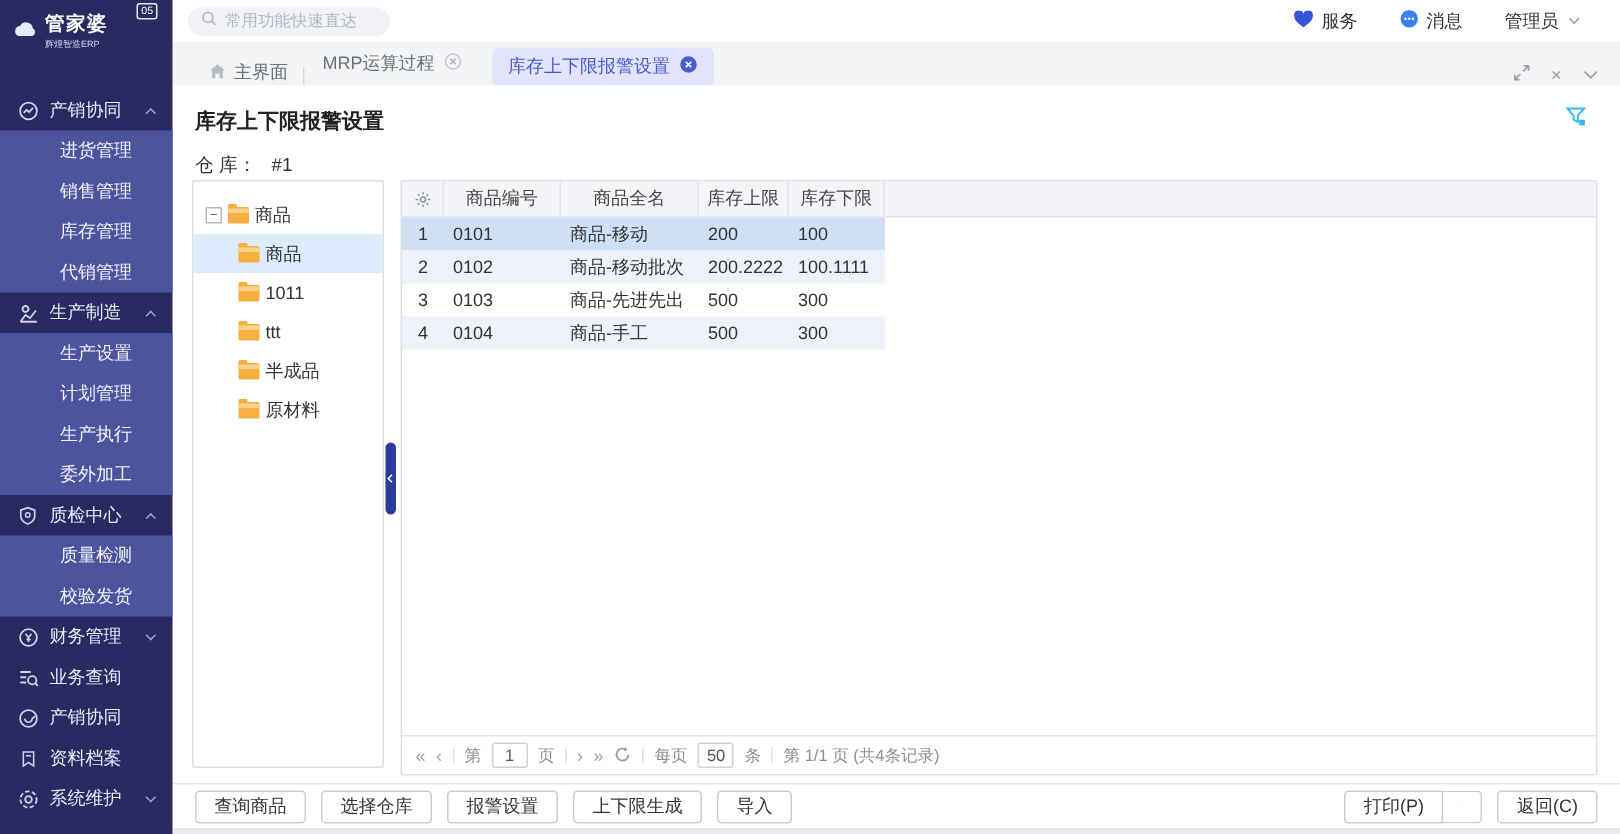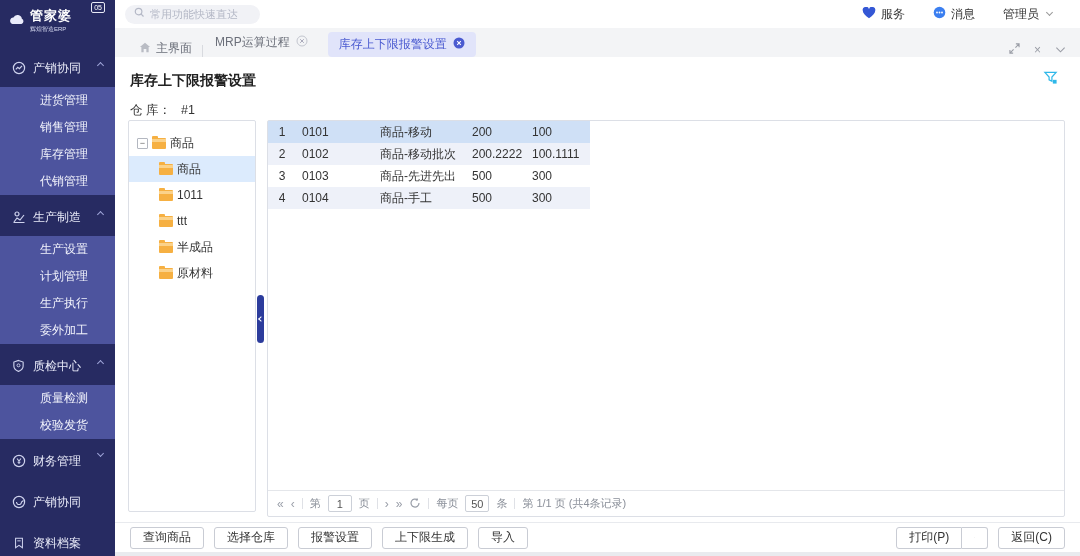--- a/index.html
+++ b/index.html
@@ -6,21 +6,21 @@
   html,body { width:1080px; height:556px; overflow:hidden;
     font-family:"Liberation Sans","DejaVu Sans",sans-serif; font-size:12px; color:#333; background:#fff; }
 
   
   .sidebar { position:absolute; left:0; top:0; width:115px; height:556px; background:#272b62; z-index:5; }
   .logo { display:flex; align-items:center; gap:4px; padding:7px 6px 4px 8px; color:#fff; position:relative; }
   .logo-title { font-size:13px; font-weight:bold; letter-spacing:1px; white-space:nowrap; }
   .logo-sub { font-size:6px; color:#d9dcf2; white-space:nowrap; }
   .logo-badge { position:absolute; top:2px; right:10px; font-size:7px; border:1px solid #e8e9f5; color:#fff; padding:0 2px; border-radius:2px; line-height:9px; }
   .menu { margin-top:22px; }
-  .mi { display:flex; align-items:flex-start; height:27px; padding-left:11px; color:#e8eaf8; cursor:pointer;margin-top:14px; }
+  .mi { display:flex; align-items:center; height:27px; padding-left:11px; color:#e8eaf8; cursor:pointer; }
   .mi .ic { width:15px; height:15px; margin-right:7px; display:flex; align-items:center; justify-content:center; flex:none; }
   .mi .lbl { flex:1; font-size:12px; white-space:nowrap; }
   .chev { width:5px; height:5px; border-right:1.2px solid #9ea4d8; border-bottom:1.2px solid #9ea4d8; margin-right:12px; flex:none; }
   .chev.up { transform:rotate(-135deg); margin-top:3px; }
   .chev.down { transform:rotate(45deg); margin-top:-2px; }
   .submenu { background:#4d549e; }
   .smi { display:flex; align-items:center; height:27px; padding-left:40px; color:#f2f3fc; font-size:12px; cursor:pointer; white-space:nowrap; }
 
   
   .topbar { position:absolute; left:115px; top:0; width:965px; height:28px; background:#fff; display:flex; align-items:center; }
@@ -161,20 +161,30 @@
       <span class="ic">
         <svg width="14" height="14" viewBox="0 0 14 14">
             <circle cx="7" cy="7" r="5.6" fill="none" stroke="#cfd3ee" stroke-width="1.2"></circle>
             <path d="M5 4.5 l2 2.5 2-2.5 M7 7 v3 M5.6 8.2 h2.8" fill="none" stroke="#cfd3ee" stroke-width="1.1"></path>
           </svg>
       </span>
       <span class="lbl">财务管理</span>
       <span class="chev down"></span>
     </div>
 
+    <div class="mi">
+      <span class="ic">
+        <svg width="14" height="14" viewBox="0 0 14 14">
+            <path d="M1.5 3 h7 M1.5 6.5 h4 M1.5 10 h4" stroke="#cfd3ee" stroke-width="1.2"></path>
+            <circle cx="9.5" cy="8.5" r="2.8" fill="none" stroke="#cfd3ee" stroke-width="1.2"></circle>
+            <path d="M11.6 10.6 l1.6 1.6" stroke="#cfd3ee" stroke-width="1.2"></path>
+          </svg>
+      </span>
+      <span class="lbl">业务查询</span>
+    </div>
 
     <div class="mi">
       <span class="ic">
         <svg width="14" height="14" viewBox="0 0 14 14">
             <circle cx="7" cy="7" r="5.6" fill="none" stroke="#cfd3ee" stroke-width="1.2"></circle>
             <path d="M4.5 7 a2.5 2.5 0 1 0 5 0 l2 -1.5" fill="none" stroke="#cfd3ee" stroke-width="1.1"></path>
           </svg>
       </span>
       <span class="lbl">产销协同</span>
     </div>
@@ -318,20 +328,32 @@
     </div>
     <div class="tnode tchild">
       <span class="folder"></span>
       <span>原材料</span>
     </div>
   </div>
 
   <div class="handle"></div>
 
   <div class="grid">
+    <div class="g-head">
+      <div class="hc c0">
+        <svg width="12" height="12" viewBox="0 0 14 14">
+            <circle cx="7" cy="7" r="2" fill="none" stroke="#8d929d" stroke-width="1.2"></circle>
+            <path d="M7 1.2 v2 M7 10.8 v2 M1.2 7 h2 M10.8 7 h2 M2.9 2.9 l1.4 1.4 M9.7 9.7 l1.4 1.4 M11.1 2.9 L9.7 4.3 M4.3 9.7 L2.9 11.1" stroke="#8d929d" stroke-width="1.1"></path>
+          </svg>
+      </div>
+      <div class="hc c1">商品编号</div>
+      <div class="hc c2">商品全名</div>
+      <div class="hc c3">库存上限</div>
+      <div class="hc c4">库存下限</div>
+    </div>
     <div class="g-row sel">
       <div class="gc c0">1</div>
       <div class="gc c1">0101</div>
       <div class="gc c2">商品-移动</div>
       <div class="gc c3">200</div>
       <div class="gc c4">100</div>
     </div>
     <div class="g-row stripe">
       <div class="gc c0">2</div>
       <div class="gc c1">0102</div>

